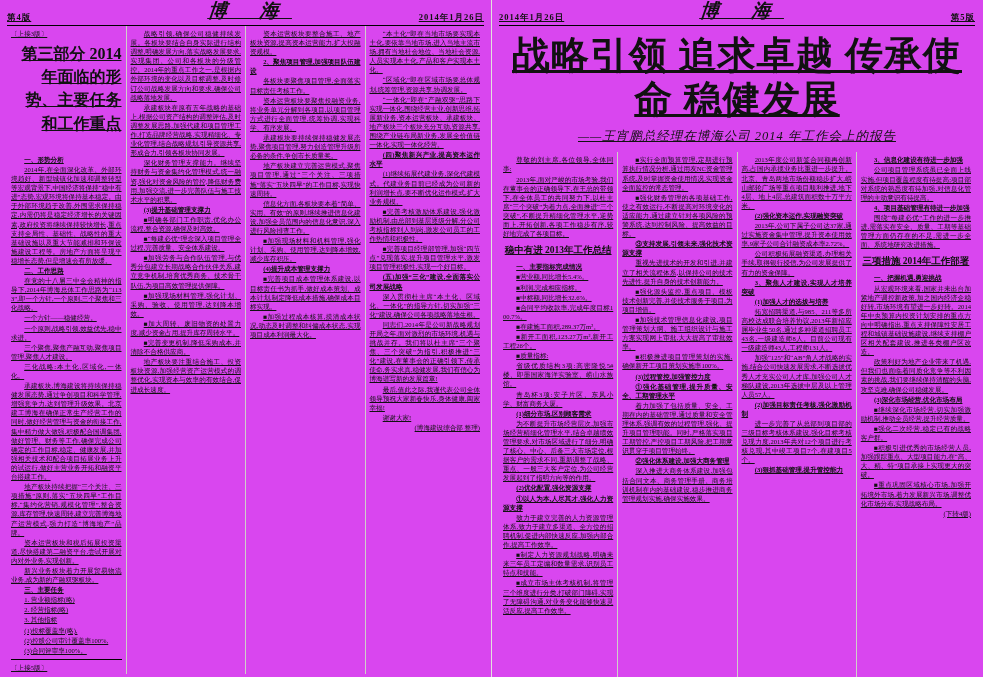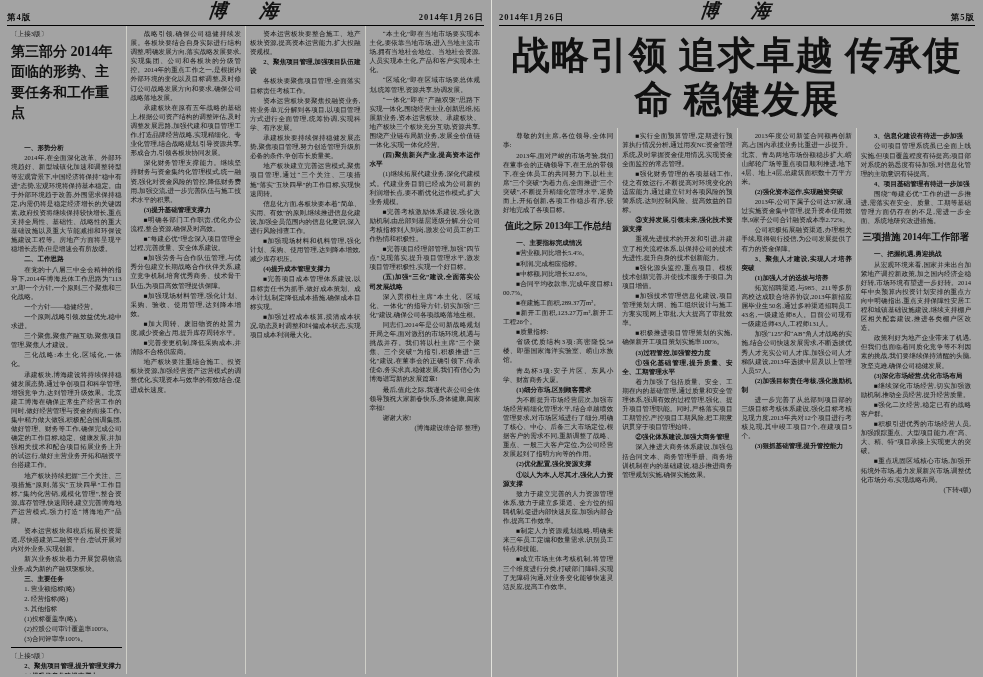--- a/index.html
+++ b/index.html
@@ -1,36 +1,36 @@
 <!DOCTYPE html>
 <html><head>
 <meta charset="utf-8">
 <style>
   html,body{margin:0;padding:0;background:#e8e8e4;}
   body{width:983px;height:677px;overflow:hidden;font-family:"Liberation Serif",serif;color:#111;}
-  .paper{display:flex;width:983px;height:677px;background:#a3a3a3;}
+  .paper{display:flex;width:983px;height:677px;background:#d946ef;text-decoration:underline;}
   .page{width:491px;height:677px;box-sizing:border-box;padding:3px 7px 4px 7px;position:relative;}
   .page+.page{border-left:1px solid #e2e2dc;}
   .page-header{display:flex;justify-content:space-between;align-items:flex-end;height:21px;border-bottom:1.6px solid #000;padding-bottom:1px;}
   .ph-side{font-size:8.5px;font-weight:bold;letter-spacing:1px;width:90px;}
   .ph-side.right{text-align:right;}
   .masthead{font-size:19px;font-weight:bold;font-style:italic;letter-spacing:14px;transform:skewX(-6deg);padding-left:10px;}
   .columns{display:flex;align-items:stretch;}
   .col{flex:1 1 0;padding:3px 4px 0 4px;overflow:hidden;}
   .col+.col{border-left:1px solid #cfcfc8;}
   .cols-left{height:648px;}
   .cols-right{height:558px;}
   .headline{text-align:center;padding:8px 4px 7px 4px;}
   .headline .title{font-size:38px;font-weight:900;letter-spacing:1px;line-height:1.15;font-family:"Liberation Serif",serif;}
   .headline .subtitle{font-size:12.5px;margin-top:7px;font-style:italic;letter-spacing:1px;}
   p{margin:0 0 1px 0;font-size:6.6px;line-height:1.38;text-align:justify;word-break:break-all;}
   .p-body,.p-bullet,.p-list{text-indent:2em;}
   .p-bold{font-weight:bold;text-indent:2em;}
   .p-sub{font-weight:bold;text-indent:2em;}
-  .p-h2{font-weight:bold;font-size:14px;text-align:left;text-indent:0;margin:4px 0 20px 0;line-height:1.45;}
+  .p-h2{font-weight:bold;font-size:16px;text-align:right;text-indent:0;margin:4px 0 20px 0;line-height:1.45;}
   .p-h3{font-weight:bold;font-size:9.5px;text-align:center;text-indent:0;margin:6px 0 5px 0;}
   .p-note{text-indent:0;}
   .p-sign{text-align:right;text-indent:0;}
   hr.p-div{border:none;border-top:1px solid #000;margin:4px 0 3px 0;}
 </style>
 </head>
 <body>
 
 <div class="paper">
 
@@ -115,26 +115,27 @@
   </div>
 
   <div class="page">
     <div class="page-header">
       <span class="ph-side">2014年1月26日</span>
       <span class="masthead">博 海</span>
       <span class="ph-side right">第5版</span>
     </div>
     <div class="headline">
       <div class="title">战略引领 追求卓越 传承使命 稳健发展</div>
+      <div class="subtitle">——王宵鹏总经理在博海公司 2014 年工作会上的报告</div>
     </div>
     <div class="columns cols-right">
         <div class="col">
           <p class="p-body">尊敬的刘主席,各位领导,全体同事:</p>
           <p class="p-body">2013年,面对严峻的市场考验,我们在董事会的正确领导下,在王总的带领下,在全体员工的共同努力下,以杜主席“三个突破”为着力点,全面推进“三个突破”,不断提升精细化管理水平,逆势而上,开拓创新,各项工作稳步有序,较好地完成了各项目标。</p>
-          <p class="p-h3">值此之际 2013年工作总结</p>
+          <p class="p-h3">稳中有进 2013年工作总结</p>
           <p class="p-bold">一、主要指标完成情况</p>
           <p class="p-bullet">■营业额,同比增长5.4%。</p>
           <p class="p-bullet">■利润,完成相应指标。</p>
           <p class="p-bullet">■中标额,同比增长32.6%。</p>
           <p class="p-bullet">■合同平均收款率,完成年度目标100.7%。</p>
           <p class="p-bullet">■在建施工面积,289.37万m²。</p>
           <p class="p-bullet">■新开工面积,123.27万m²,新开工工程26个。</p>
           <p class="p-bullet">■质量指标:</p>
           <p class="p-body">省级优质结构3项:高密隆悦5#楼、即墨国家海洋实验室、崂山水族馆。</p>
           <p class="p-body">青岛杯3项:安子片区、东风小学、财富商务大厦。</p>

